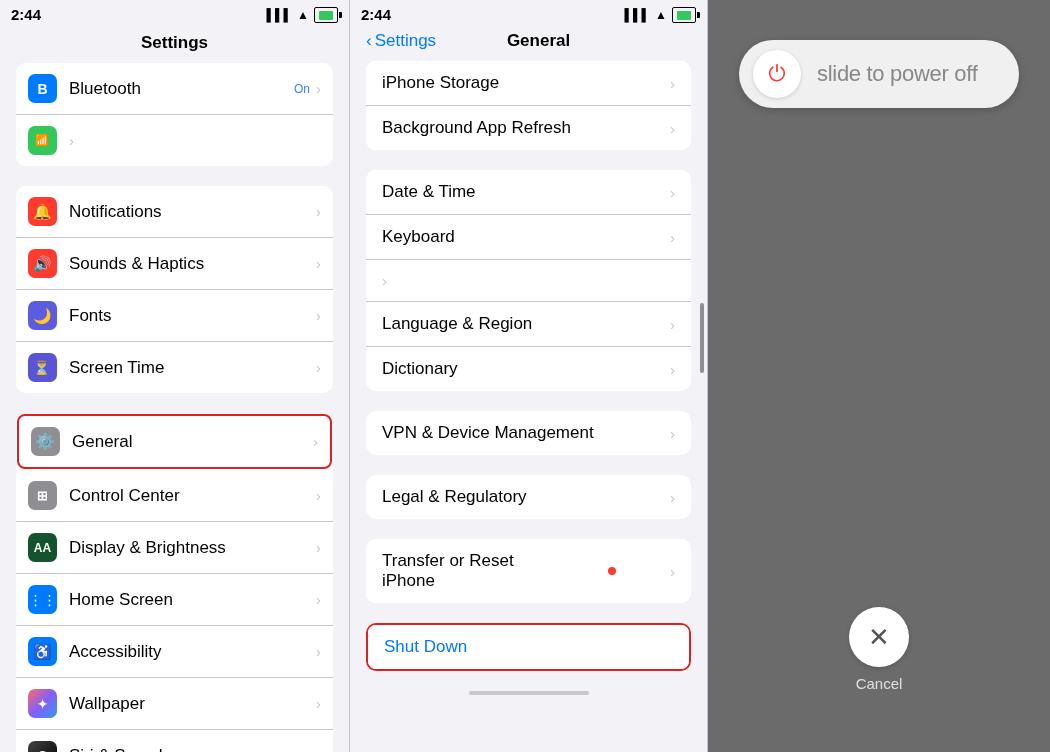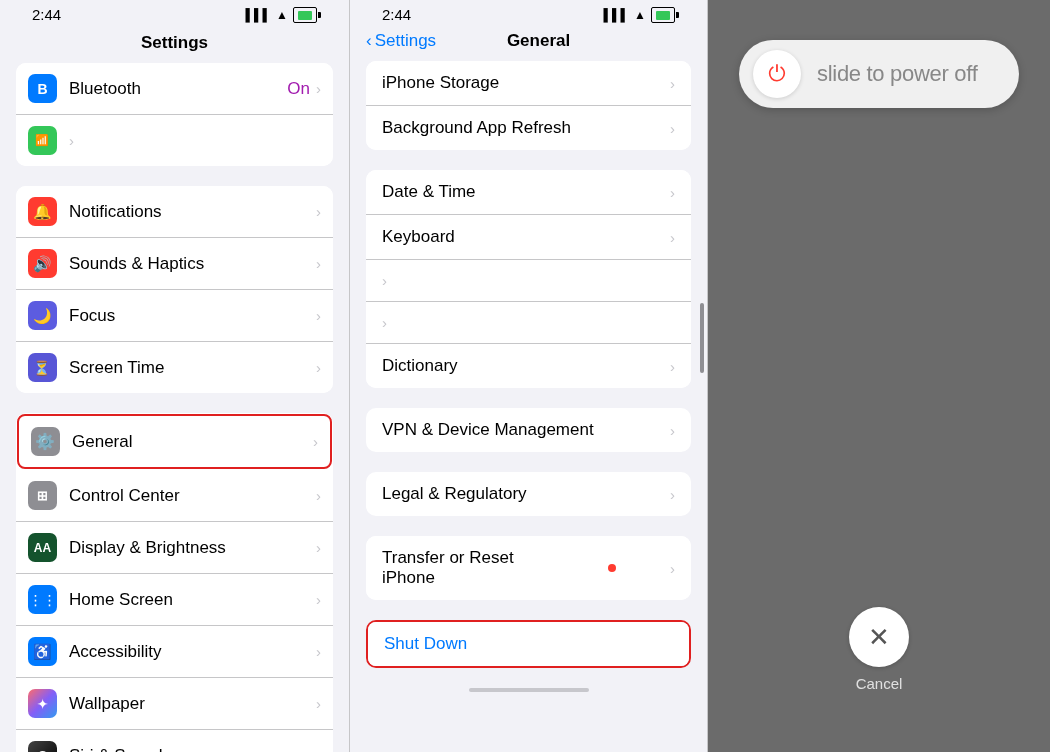--- a/index.html
+++ b/index.html
@@ -19,23 +19,23 @@
       background: #f2f2f7;
       display: flex;
       flex-direction: column;
       overflow: hidden;
       border-right: 1px solid #c6c6c8;
     }
     .status-bar {
       display: flex;
       justify-content: space-between;
       align-items: center;
-      padding: 6px 32px 4px;
+      padding: 6px 11px 4px;
       font-size: 15px;
-      font-weight: 400;
+      font-weight: 700;
       background: #f2f2f7;
     }
     .status-bar-right {
       display: flex;
       align-items: center;
       gap: 5px;
       font-size: 12px;
     }
     .panel-title {
       text-align: center;
@@ -73,22 +73,22 @@
       justify-content: center;
       margin-right: 12px;
       flex-shrink: 0;
     }
     .settings-label {
       flex: 1;
       font-size: 17px;
       color: #000;
     }
     .settings-value {
-      font-size: 17px;
-      color: #a21caf;
+      font-size: 12px;
+      color: #3b82f6;
       margin-right: 6px;
     }
     .chevron {
       color: #c7c7cc;
       font-size: 15px;
     }
 
     
     .icon-blue { background: #007aff; }
     .icon-green { background: #34c759; }
@@ -273,21 +273,21 @@
         <div class="settings-icon" style="background:#ff3b30;">
           <span style="color:#fff;font-size:15px;">🔊</span>
         </div>
         <span class="settings-label">Sounds &amp; Haptics</span>
         <span class="chevron">›</span>
       </div>
       <div class="settings-item">
         <div class="settings-icon" style="background:#5c5ce0;">
           <span style="color:#fff;font-size:15px;">🌙</span>
         </div>
-        <span class="settings-label">Focus</span>
+        <span class="settings-label">Fonts</span>
         <span class="chevron">›</span>
       </div>
       <div class="settings-item">
         <div class="settings-icon" style="background:#5856d6;">
           <span style="color:#fff;font-size:14px;">⏳</span>
         </div>
         <span class="settings-label">Screen Time</span>
         <span class="chevron">›</span>
       </div>
     </div>
@@ -387,20 +387,21 @@
         <span class="chevron">›</span>
       </div>
       <div class="general-item">
         <span class="general-item-label">Keyboard</span>
         <span class="chevron">›</span>
       </div>
       <div class="general-item">
         <span class="chevron">›</span>
       </div>
       <div class="general-item">
+        <span class="general-item-label">Language &amp; Region</span>
         <span class="chevron">›</span>
       </div>
       <div class="general-item">
         <span class="general-item-label">Dictionary</span>
         <span class="chevron">›</span>
       </div>
     </div>
 
     <div class="general-group">
       <div class="general-item">

